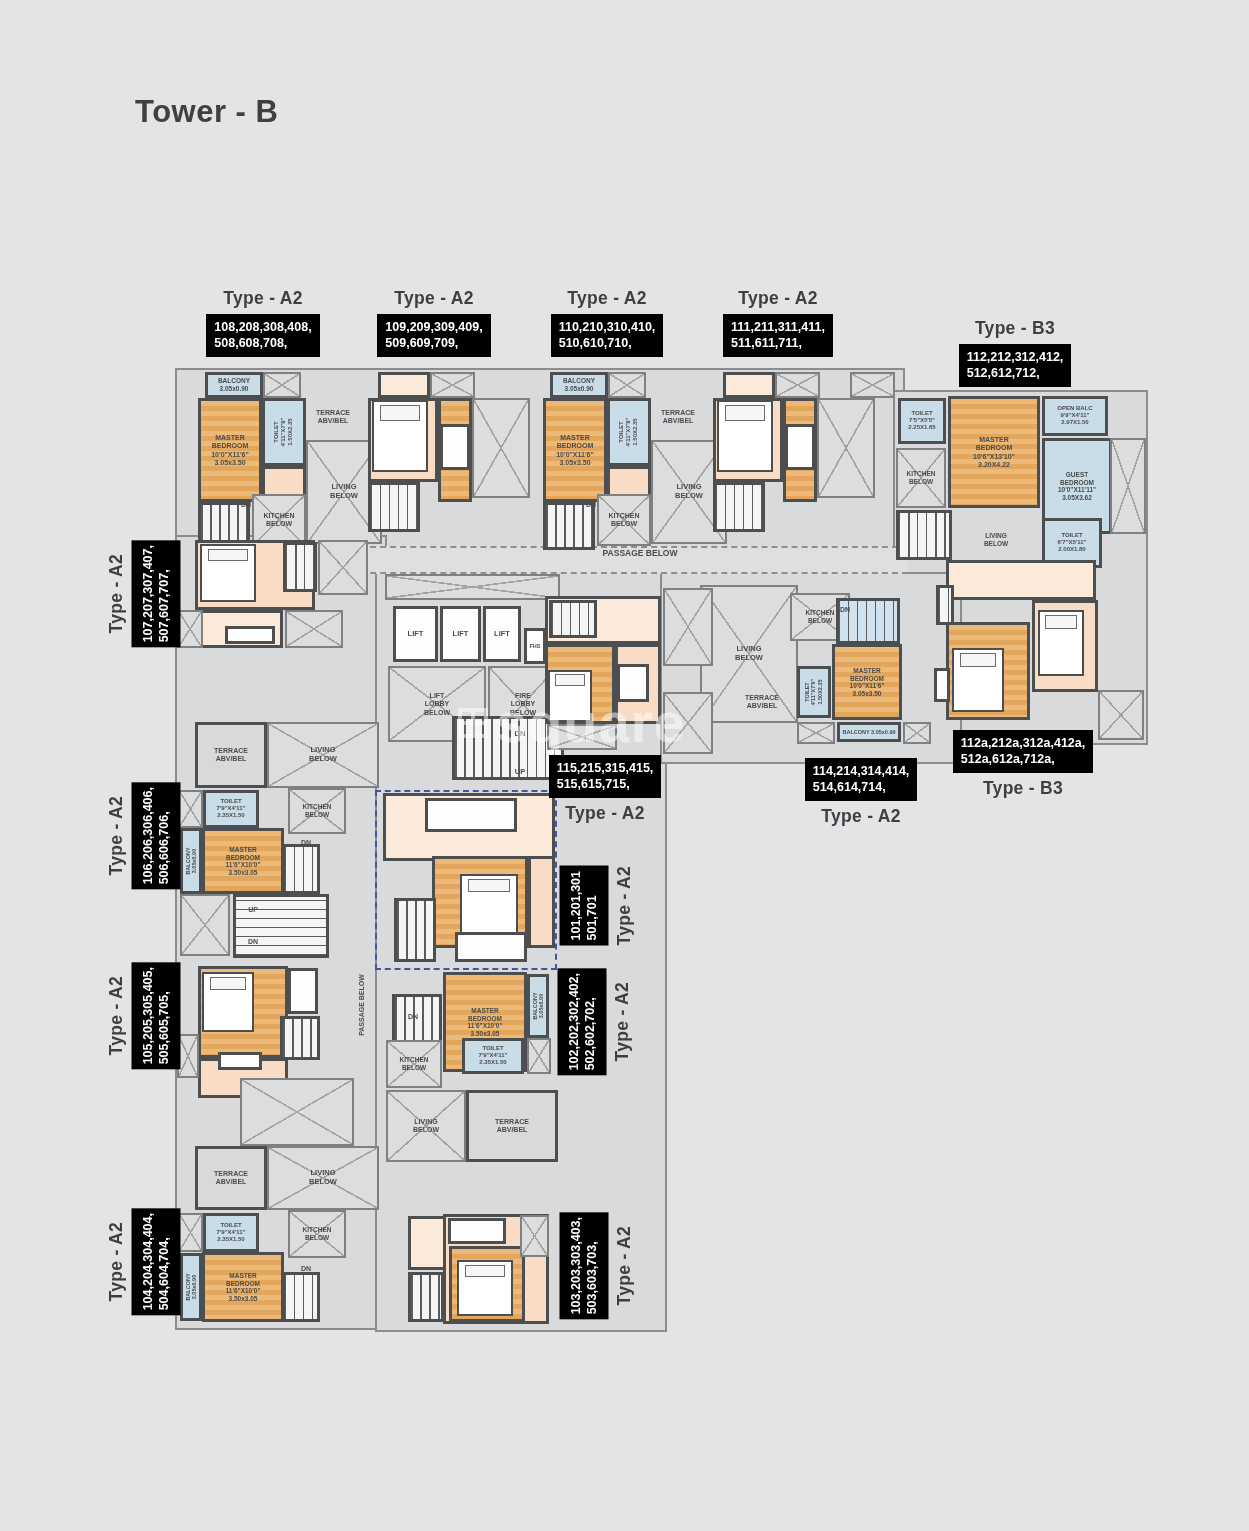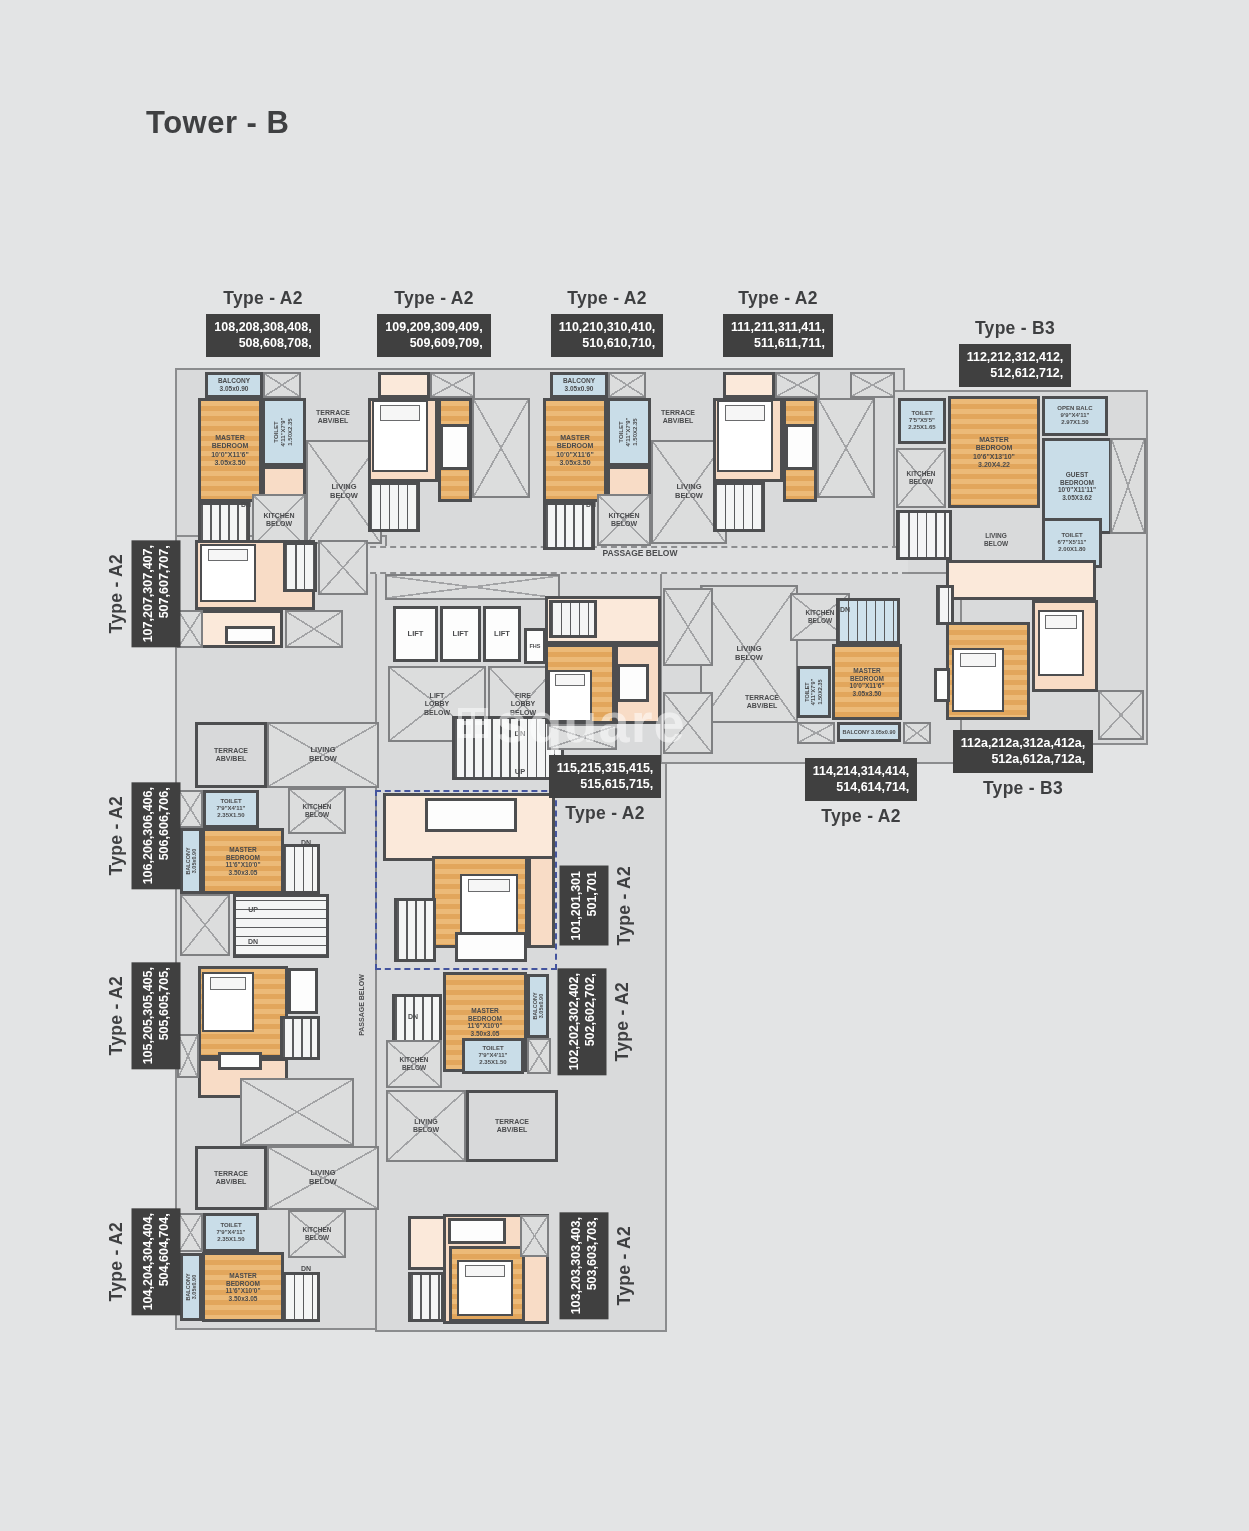--- a/index.html
+++ b/index.html
@@ -1,20 +1,20 @@
 <!DOCTYPE html>
 <html><head>
 <meta charset="utf-8">
 <style>
   html,body{margin:0;padding:0;background:#e3e4e5;}
   #canvas{position:relative;width:1249px;height:1531px;background:#e3e4e5;overflow:hidden;
           font-family:"Liberation Sans", sans-serif;}
   
   #title-block{position:absolute;left:135px;top:94px;color:#3f4042;z-index:8;}
-  #title-block h1{margin:11px;font-size:31px;font-weight:bold;letter-spacing:.5px;}
+  #title-block h1{margin:0;font-size:31px;font-weight:bold;letter-spacing:.5px;}
   #title-block .sub{font-size:26px;font-weight:400;margin-top:6px;color:#424346;}
   
   .wing{position:absolute;background:#d9dadb;border:2px solid #8b8c8e;box-sizing:border-box;z-index:1;}
   .passage{position:absolute;background:#dedfe0;border-top:2px dashed #8d8e90;border-bottom:2px dashed #8d8e90;box-sizing:border-box;z-index:1;}
   .room{position:absolute;box-sizing:border-box;z-index:2;}
   .f-wood{background:repeating-linear-gradient(180deg,#ecba78 0 5px,#e2a65c 5px 10px);border:3px solid #4d4e50;}
   .f-blue{background:#c9dde8;border:3px solid #4d4e50;}
   .f-peach{background:#f8dcc6;border:3px solid #4d4e50;}
   .f-peach2{background:#fbe9da;border:3px solid #4d4e50;}
   .f-white{background:#fdfdfd;border:3px solid #4d4e50;}
@@ -29,22 +29,22 @@
   .rlabel{position:absolute;left:50%;top:50%;transform:translate(-50%,-50%);white-space:pre-line;
           text-align:center;font-weight:bold;color:#4a4b4d;line-height:1.18;width:max-content;max-width:200px;}
   .rlabel.rot{transform:translate(-50%,-50%) rotate(-90deg);}
   .ptext{position:absolute;transform:translate(-50%,-50%);white-space:pre-line;text-align:center;
          font-weight:bold;color:#4a4b4d;line-height:1.18;z-index:4;width:max-content;}
   .ptext.trot{transform:translate(-50%,-50%) rotate(-90deg);}
   .bed{position:absolute;background:#fff;border:2px solid #4d4e50;box-sizing:border-box;z-index:3;}
   .bed .pillow{position:absolute;left:12%;right:12%;top:5%;height:20%;border:1.5px solid #6a6b6d;background:#f6f6f6;}
   .dashed-outline{position:absolute;border:2px dashed #44549e;box-sizing:border-box;z-index:3;}
   
-  .chip{background:#404040;color:#fff;font-weight:bold;font-size:12.5px;line-height:1.3;
-        text-align:right;padding:5px 8px;white-space:pre-line;}
+  .chip{background:#000000;color:#fff;font-weight:bold;font-size:12.5px;line-height:1.3;
+        text-align:left;padding:5px 8px;white-space:pre-line;}
   .type-label{font-weight:bold;font-size:17.5px;color:#3e3f41;letter-spacing:.3px;white-space:nowrap;}
   .unit-top,.unit-bottom{position:absolute;display:flex;flex-direction:column;align-items:center;gap:5px;width:150px;z-index:5;}
   .unit-side{position:absolute;display:flex;flex-direction:row;align-items:center;gap:5px;z-index:5;}
   .vtext{writing-mode:vertical-rl;transform:rotate(180deg);}
   
   #watermark{position:absolute;left:458px;top:696px;z-index:6;color:#fff;opacity:.5;font-weight:bold;
              font-size:56px;line-height:.95;letter-spacing:1px;pointer-events:none;}
   #watermark .wm-row{display:flex;align-items:center;gap:8px;justify-content:center;}
   .wm-grid{display:inline-block;width:30px;height:30px;border:4px solid #fff;box-sizing:border-box;
            background:linear-gradient(#fff 0 0) center/100% 4px no-repeat,linear-gradient(#fff 0 0) center/4px 100% no-repeat;}

